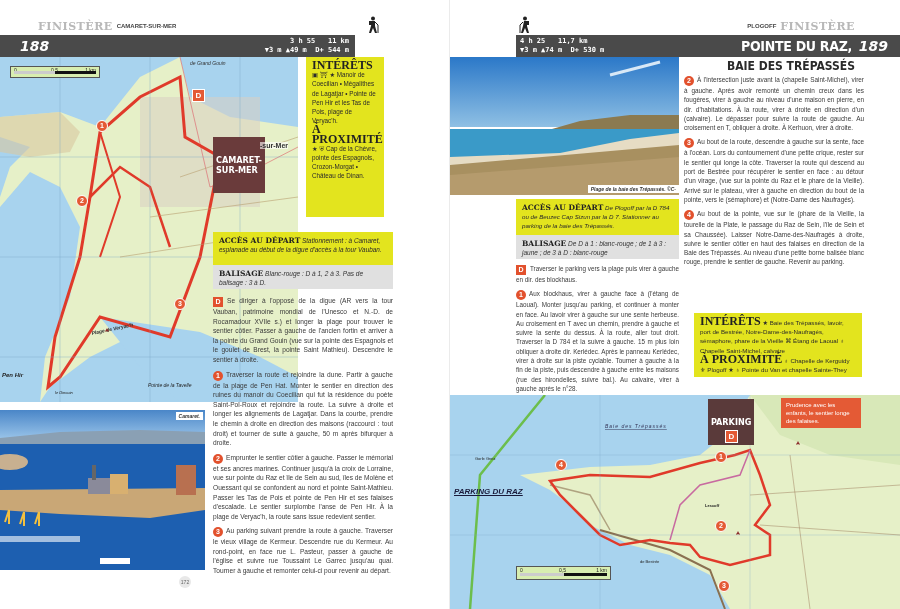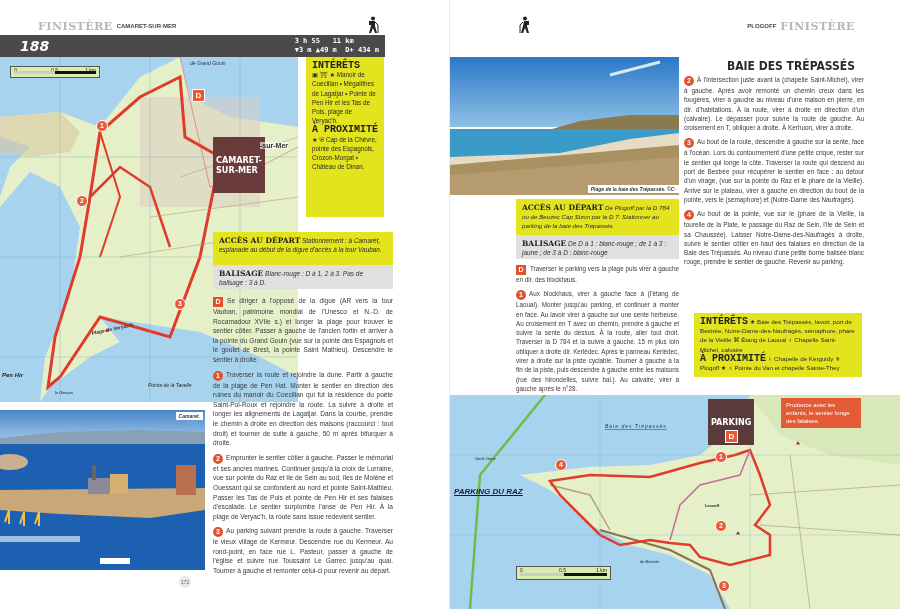--- a/index.html
+++ b/index.html
@@ -14,21 +14,21 @@
   .title-bar .num { font-family: "DejaVu Sans", sans-serif; font-style: italic; font-weight: bold; font-size: 14px; }
   .title-bar .name { font-family: "DejaVu Sans Condensed", "DejaVu Sans", sans-serif; font-weight: bold; font-size: 14px; letter-spacing: -0.3px; }
   .stats { font-family: "DejaVu Sans Mono", monospace; font-weight: bold; font-size: 7px; line-height: 9px; color: #fff; }
   .map { position: absolute; overflow: hidden; }
   .map svg { display: block; }
   .scale { position: absolute; background: #d8eeb0; border: 1px solid #555; }
   .scale .bar { position: absolute; left: 3px; right: 3px; bottom: 3px; height: 3px; background: #ccc; }
   .scale .bar i { position: absolute; right: 0; width: 50%; height: 3px; background: #111; }
   .scale .lbl { position: absolute; top: 0; font-size: 5px; color: #222; }
   .yellow-box { position: absolute; background: #e3e41e; font-size: 7px; line-height: 10px; color: #2a2a2a; padding: 4px 6px; }
-  .yellow-box .h { font-family: Liberation Mono, monospace; font-weight: bold; font-size: 10px; color: #222; }
+  .yellow-box .h { font-family: Liberation Serif, serif; font-weight: bold; font-size: 12px; color: #222; }
   .grey-box { position: absolute; background: #e0e0e0; font-size: 6.5px; line-height: 9px; font-style: italic; padding: 4px 6px; color: #333; }
   .grey-box .h { font-family: "DejaVu Serif", serif; font-weight: bold; font-style: normal; font-size: 7.5px; color: #222; }
   .access-label { font-family: "DejaVu Serif", serif; font-weight: bold; font-style: normal; font-size: 7.5px; color: #222; }
   .text-col { position: absolute; font-size: 6.6px; line-height: 9.6px; text-align: justify; color: #3a3a3a; }
   .text-col p { margin-bottom: 5px; }
   .step { display: inline-block; width: 10px; height: 10px; border-radius: 50%; background: #e2512d; color: #fff; font-size: 7px; font-weight: bold; text-align: center; line-height: 10px; margin-right: 3px; vertical-align: -1px; }
   .step-d { display: inline-block; width: 10px; height: 10px; background: #e2512d; color: #fff; font-size: 7px; font-weight: bold; text-align: center; line-height: 10px; margin-right: 4px; vertical-align: -1px; }
   .photo { position: absolute; overflow: hidden; }
   .caption { position: absolute; background: #fff; font-size: 5px; font-style: italic; font-weight: bold; padding: 1px 3px; color: #333; }
   .subtitle { position: absolute; font-family: "DejaVu Sans Condensed", "DejaVu Sans", sans-serif; font-weight: bold; font-size: 12px; color: #2a2a2a; }
@@ -49,25 +49,25 @@
     <span>FINISTÈRE</span><span class="sub">CAMARET-SUR-MER</span>
   </div>
 
   <svg class="hiker" style="left:366px;" viewBox="0 0 14 18">
     <circle cx="7" cy="2.5" r="2" fill="#222"></circle>
     <path d="M6 5 L9 5 L9 10 L11 17 L9 17 L7 12 L5 17 L3 17 L5 10 Z" fill="#222"></path>
     <path d="M9 6 L12 9 L12 17" stroke="#222" stroke-width="1" fill="none"></path>
     <rect x="3" y="5" width="3" height="4" fill="#222"></rect>
   </svg>
 
-  <div class="title-bar" style="left:0; width:385px;">
+  <div class="title-bar" style="left:0; width:355px;">
     <span class="num" style="position:absolute; left:20px; top:3px;">188</span>
-    <div class="stats" style="position:absolute; right:6px; top:2px; text-align:left;">
+    <div class="stats" style="position:absolute; right:6px; top:2px; text-align:right;">
       <div><span>3 h 55</span>&nbsp;&nbsp;&nbsp;<span>11 km</span></div>
-      <div><span>▼3 m</span>&nbsp;<span>▲49 m</span>&nbsp;&nbsp;<span>D+ 434 m</span></div>
+      <div><span>▼3 m</span>&nbsp;<span>▲49 m</span>&nbsp;&nbsp;<span>D+ 544 m</span></div>
     </div>
   </div>
 
   <div class="map" style="left:0; top:57px; width:298px; height:345px;">
     <svg width="298" height="345" viewBox="0 0 298 345">
       <rect width="298" height="345" fill="#a8d3ee"></rect>
       <path d="M0 60 L60 55 L100 70 L140 20 L180 0 L190 40 L230 60 L298 70 L298 345 L200 345 L180 300 L140 275 L90 300 L50 330 L40 345 L0 345 L0 140 L10 110 L30 90 L0 80 Z" fill="#e6f0c8"></path>
       <path d="M0 60 L60 55 L80 75 L70 95 L30 100 L0 95 Z" fill="#d9c8a0" opacity="0.6"></path>
       <rect x="140" y="40" width="120" height="110" fill="#d8cfc2" opacity="0.55"></rect>
       <path d="M180 0 L210 130 L240 120 L298 90" stroke="#d45" stroke-width="1" fill="none" opacity="0.5"></path>
@@ -165,20 +165,28 @@
     <circle cx="7" cy="2.5" r="2" fill="#222"></circle>
     <path d="M6 5 L9 5 L9 10 L11 17 L9 17 L7 12 L5 17 L3 17 L5 10 Z" fill="#222"></path>
     <path d="M5 6 L2 9 L2 17" stroke="#222" stroke-width="1" fill="none"></path>
     <rect x="8" y="5" width="3" height="4" fill="#222"></rect>
   </svg>
 
   <div class="kicker" style="right:45px;">
     <span class="sub" style="margin-left:0; margin-right:4px;">PLOGOFF</span><span>FINISTÈRE</span>
   </div>
 
+  <div class="title-bar" style="left:66px; width:384px;">
+    <div class="stats" style="position:absolute; left:4px; top:2px;">
+      <div><span>4 h 25</span>&nbsp;&nbsp;&nbsp;<span>11,7 km</span></div>
+      <div><span>▼3 m</span>&nbsp;<span>▲74 m</span>&nbsp;&nbsp;<span>D+ 530 m</span></div>
+    </div>
+    <span class="name" style="position:absolute; right:48px; top:3px;">POINTE DU RAZ,</span>
+    <span class="num" style="position:absolute; right:12px; top:3px;">189</span>
+  </div>
 
   <div class="subtitle" style="right:45px; top:59px;">BAIE DES TRÉPASSÉS</div>
 
   <div class="photo" style="left:0; top:57px; width:229px; height:138px;">
     <svg width="229" height="138" viewBox="0 0 229 138">
       <defs>
         <linearGradient id="sky2" x1="0" y1="0" x2="0" y2="1">
             <stop offset="0" stop-color="#2b78c8"></stop>
             <stop offset="1" stop-color="#8fc0e4"></stop>
           </linearGradient>

